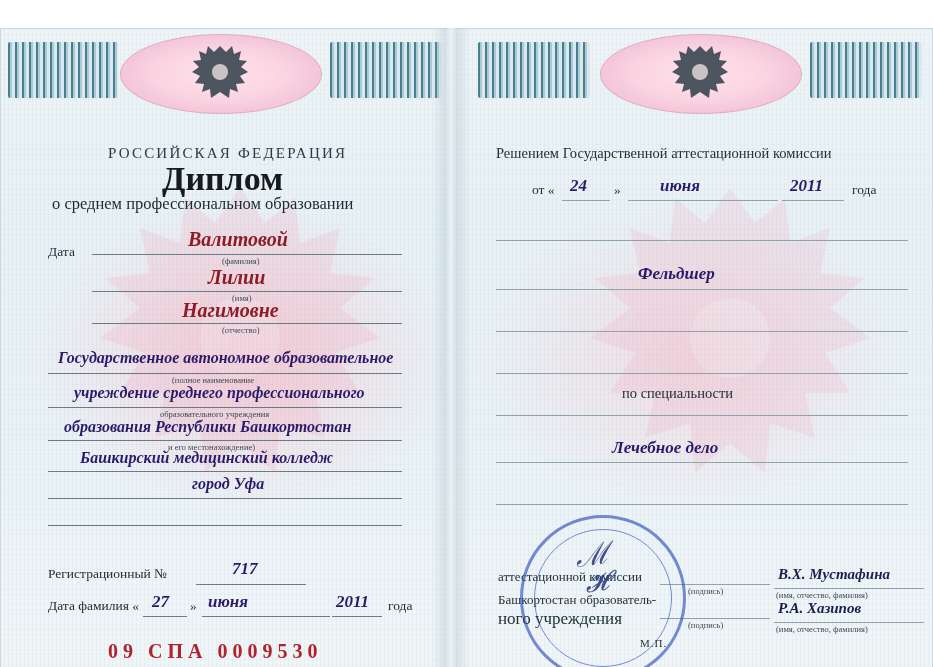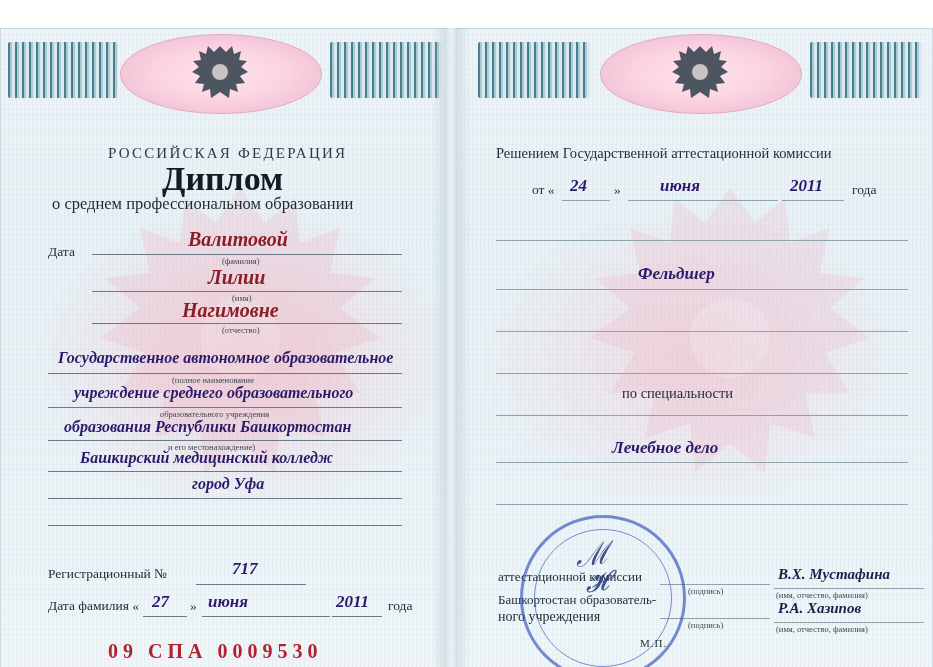--- a/index.html
+++ b/index.html
@@ -140,21 +140,21 @@
     <div class="t tiny" style="left:232px;top:265px;">(имя)</div>
 
     <div class="t fill red" style="left:182px;top:271px;font-size:20px;">Нагимовне</div>
     <div class="line" style="left:92px;top:295px;width:310px;"></div>
     <div class="t tiny" style="left:222px;top:297px;">(отчество)</div>
 
     <div class="t fill" style="left:58px;top:321px;font-size:16px;">Государственное автономное образовательное</div>
     <div class="line" style="left:48px;top:345px;width:354px;"></div>
     <div class="t tiny" style="left:172px;top:347px;">(полное наименование</div>
 
-    <div class="t fill" style="left:74px;top:356px;font-size:16px;">учреждение среднего образовательного</div>
+    <div class="t fill" style="left:74px;top:356px;font-size:16px;">учреждение среднего профессионального</div>
     <div class="line" style="left:48px;top:379px;width:354px;"></div>
     <div class="t tiny" style="left:160px;top:381px;">образовательного учреждения</div>
 
     <div class="t fill" style="left:64px;top:390px;font-size:16px;">образования Республики Башкортостан</div>
     <div class="line" style="left:48px;top:412px;width:354px;"></div>
     <div class="t tiny" style="left:168px;top:414px;">и его местонахождение)</div>
 
     <div class="t fill" style="left:80px;top:421px;font-size:16px;">Башкирский медицинский колледж</div>
     <div class="line" style="left:48px;top:443px;width:354px;"></div>
 
@@ -225,21 +225,21 @@
     <div class="rline" style="left:26px;top:476px;width:412px;"></div>
 
     <div class="t lbl" style="left:28px;top:541px;font-size:13px;">аттестационной комиссии</div>
     <div class="rline" style="left:190px;top:556px;width:110px;"></div>
     <div class="t tiny" style="left:218px;top:558px;">(подпись)</div>
     <div class="t fill" style="left:308px;top:538px;font-size:15px;color:#16204a;">В.Х. Мустафина</div>
     <div class="rline" style="left:304px;top:560px;width:150px;"></div>
     <div class="t tiny" style="left:306px;top:562px;">(имя, отчество, фамилия)</div>
 
     <div class="t lbl" style="left:28px;top:564px;font-size:13px;">Башкортостан образователь-</div>
-    <div class="t lbl" style="left:28px;top:581px;font-size:14px;">ного учреждения</div>
+    <div class="t lbl" style="left:28px;top:581px;font-size:17px;">ного учреждения</div>
     <div class="rline" style="left:190px;top:590px;width:110px;"></div>
     <div class="t tiny" style="left:218px;top:592px;">(подпись)</div>
     <div class="t fill" style="left:308px;top:572px;font-size:15px;color:#16204a;">Р.А. Хазипов</div>
     <div class="rline" style="left:304px;top:594px;width:150px;"></div>
     <div class="t tiny" style="left:306px;top:596px;">(имя, отчество, фамилия)</div>
   </div>
 
   <div class="stamp">
     <div class="stamp-text"></div>
   </div>

